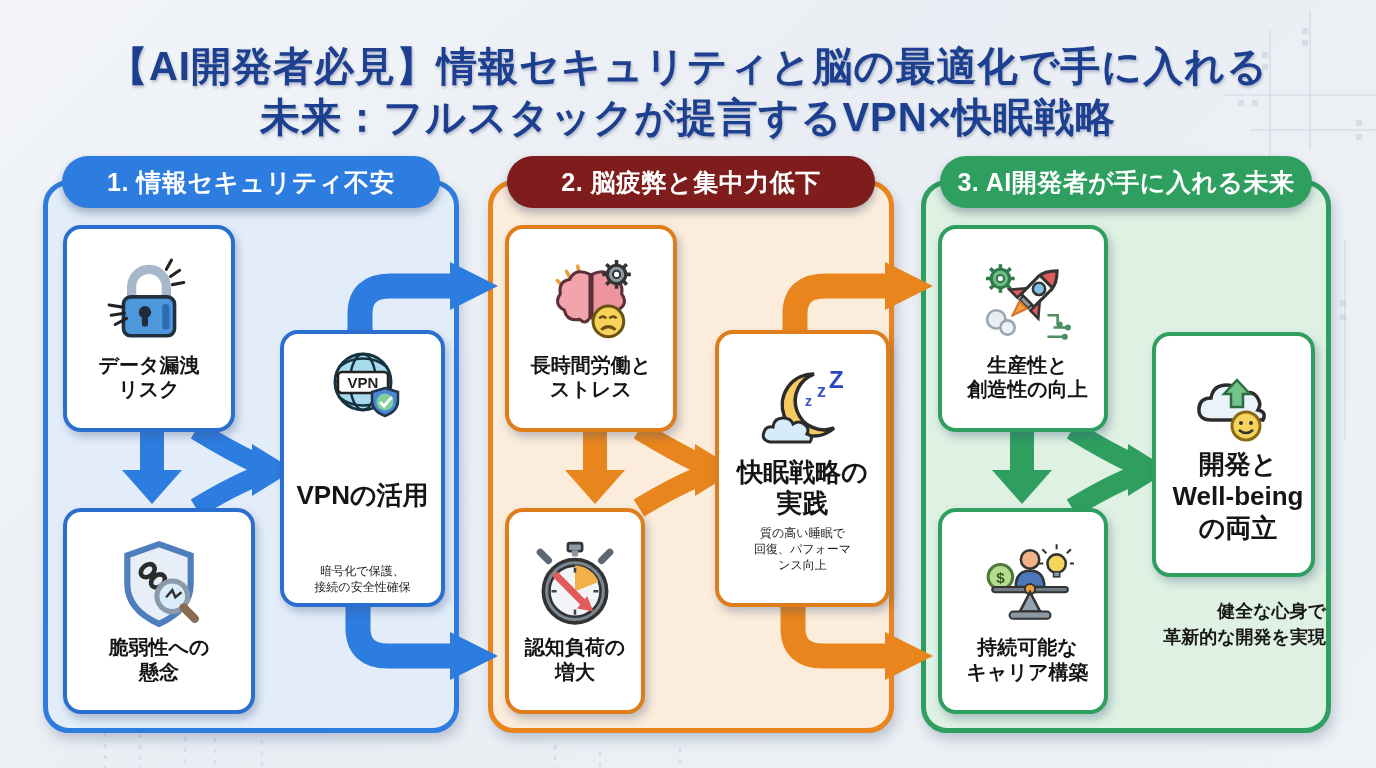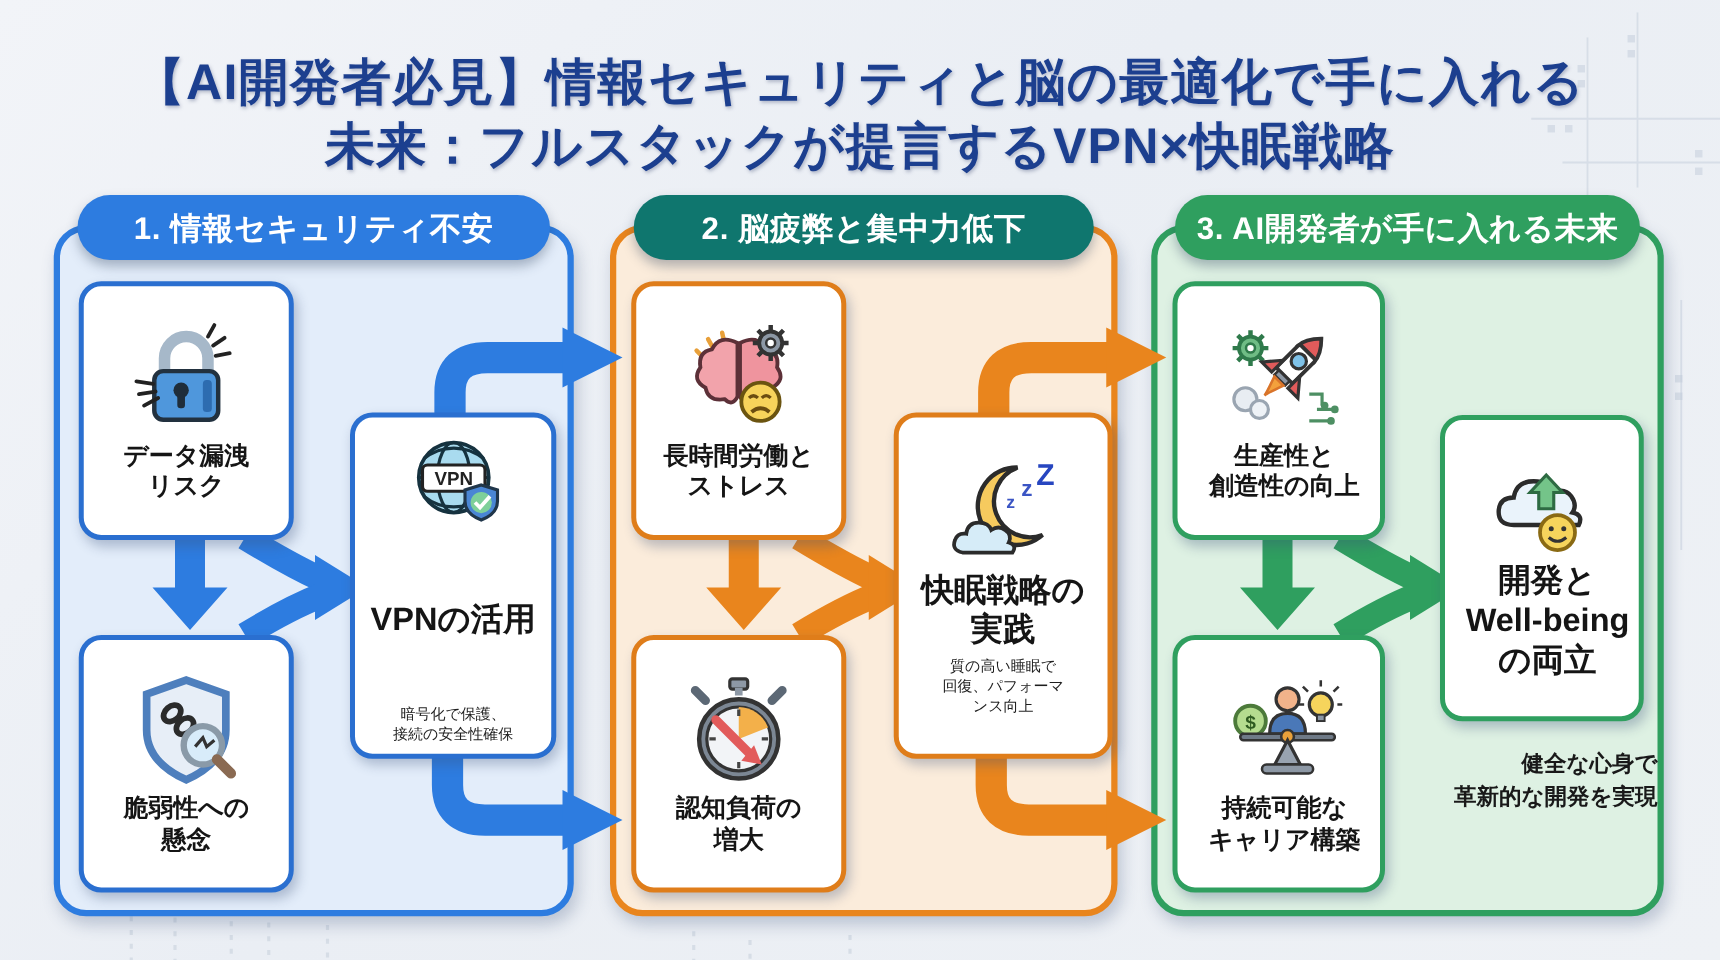--- a/index.html
+++ b/index.html
@@ -20,21 +20,21 @@
   .colbg1{left:43px;width:416px;background:#e3edfa;border:5px solid #2d7ce0;}
   .colbg2{left:488px;width:406px;background:#fbecdb;border:5px solid #e9851d;}
   .colbg3{left:921px;width:410px;background:#def1e3;border:5px solid #2f9f5f;}
   .pill{
     position:absolute;top:-29px;left:14px;right:14px;height:52px;border-radius:27px;
     display:flex;align-items:center;justify-content:center;
     color:#fff;font-size:25px;font-weight:800;letter-spacing:.5px;
     box-shadow:0 5px 9px rgba(40,60,90,.35);
   }
   .pill1{background:#2d7ce0;}
-  .pill2{background:#0f766e;}
+  .pill2{background:#7f1d1d;}
   .pill3{background:#2f9f5f;}
   .arrows{position:absolute;left:0;top:0;z-index:2;}
   .card{
     position:absolute;background:#ffffff;border-radius:18px;z-index:3;
     display:flex;flex-direction:column;align-items:center;justify-content:center;
     gap:5px;padding:8px 6px;box-sizing:border-box;
     box-shadow:3px 5px 9px rgba(60,80,120,.32);
   }
   .b-blue{border:4px solid #2a6fd0;}
   .b-orange{border:4px solid #df7d1a;}
@@ -42,24 +42,24 @@
   .card .label{
     font-size:20px;font-weight:800;color:#151515;text-align:center;
     line-height:1.22;white-space:pre-line;
   }
   .card .label.big{font-size:26px;}
   .card .sub{
     font-size:12px;font-weight:400;color:#1e1e1e;text-align:center;
     line-height:1.35;white-space:pre-line;
   }
   #card-leak{left:63px;top:225px;width:172px;height:207px;}
-  #card-vuln{left:63px;top:508px;width:172px;height:206px;}
+  #card-vuln{left:63px;top:508px;width:192px;height:206px;}
   #card-vpn{left:280px;top:330px;width:165px;height:277px;justify-content:space-between;}
   #card-work{left:505px;top:225px;width:172px;height:207px;}
-  #card-cog{left:505px;top:508px;width:172px;height:206px;}
+  #card-cog{left:505px;top:508px;width:140px;height:206px;}
   #card-sleep{left:715px;top:330px;width:175px;height:277px;}
   #card-prod{left:938px;top:225px;width:170px;height:207px;}
   #card-career{left:938px;top:508px;width:170px;height:206px;}
   #card-wellbeing{left:1152px;top:332px;width:163px;height:245px;}
   .note{
     position:absolute;left:1140px;top:598px;width:186px;z-index:3;
     text-align:right;font-size:18px;font-weight:800;color:#191919;
     line-height:1.45;white-space:pre-line;
   }
 </style>

